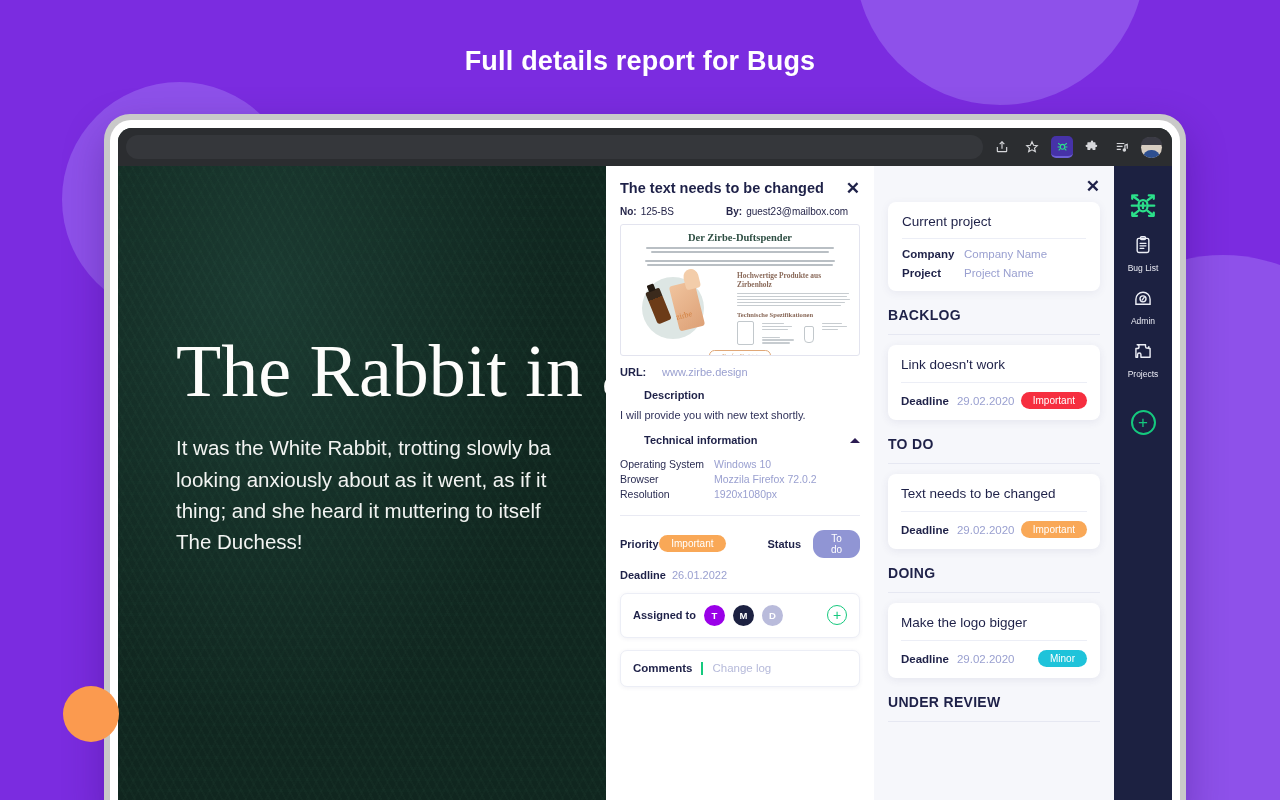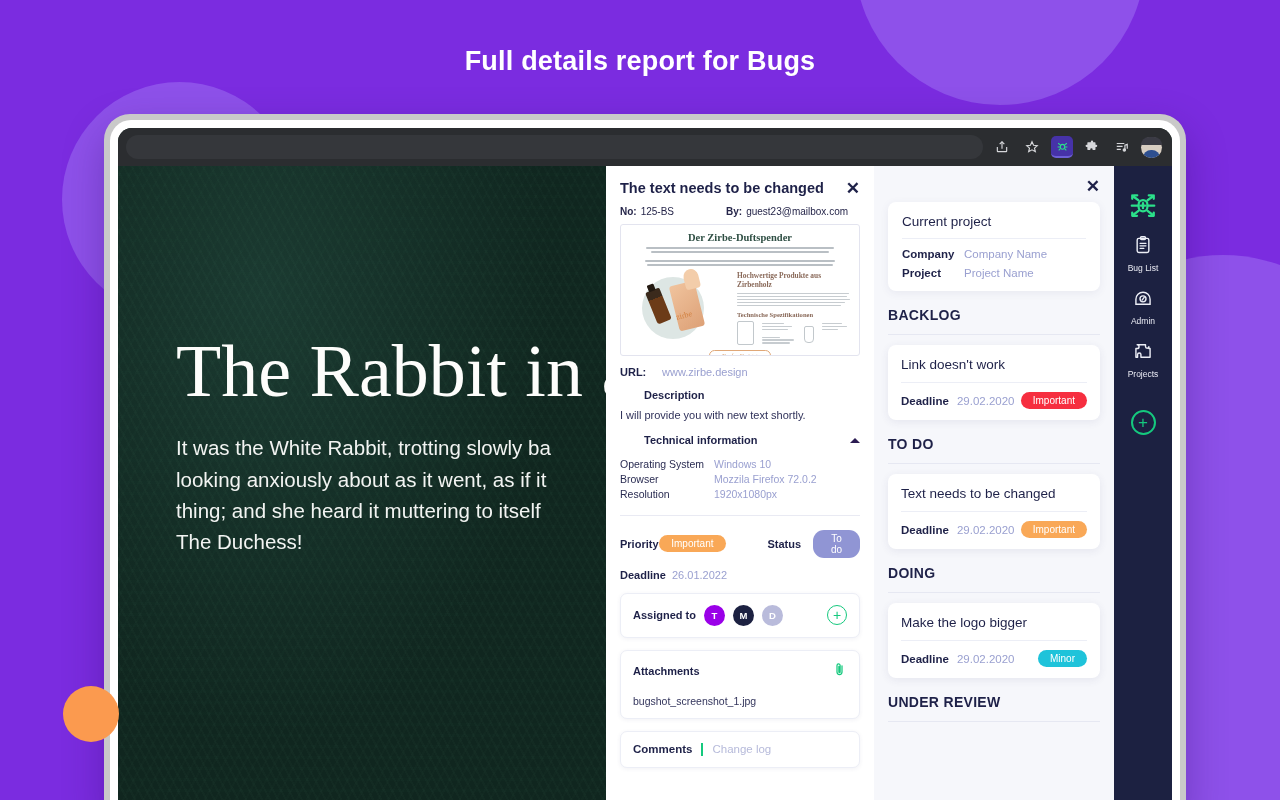--- a/index.html
+++ b/index.html
@@ -588,31 +588,20 @@
           <div class="card-block">
             <div id="assigned-row">
               <span id="assigned-label">Assigned to</span>
               <span class="avatar av-t">T</span>
               <span class="avatar av-m">M</span>
               <span class="avatar av-d">D</span>
               <span class="plus-circle">+</span>
             </div>
           </div>
 
-          <div class="card-block">
-            <div id="attach-head">
-              <span id="assigned-label">Attachments</span>
-              <span class="clip-icon">
-                <svg width="15" height="15" viewBox="0 0 24 24" fill="none" stroke="currentColor" stroke-width="2" stroke-linecap="round">
-                  <path d="M16 6v10a4 4 0 01-8 0V5.5a2.5 2.5 0 015 0V16a1 1 0 01-2 0V7"></path>
-                </svg>
-              </span>
-            </div>
-            <div id="attach-file">bugshot_screenshot_1.jpg</div>
-          </div>
 
           <div class="card-block">
             <div id="comments-row">
               <span id="comments-label">Comments</span>
               <span id="comments-sep"></span>
               <span id="changelog-label">Change log</span>
             </div>
           </div>
 
         </div>

